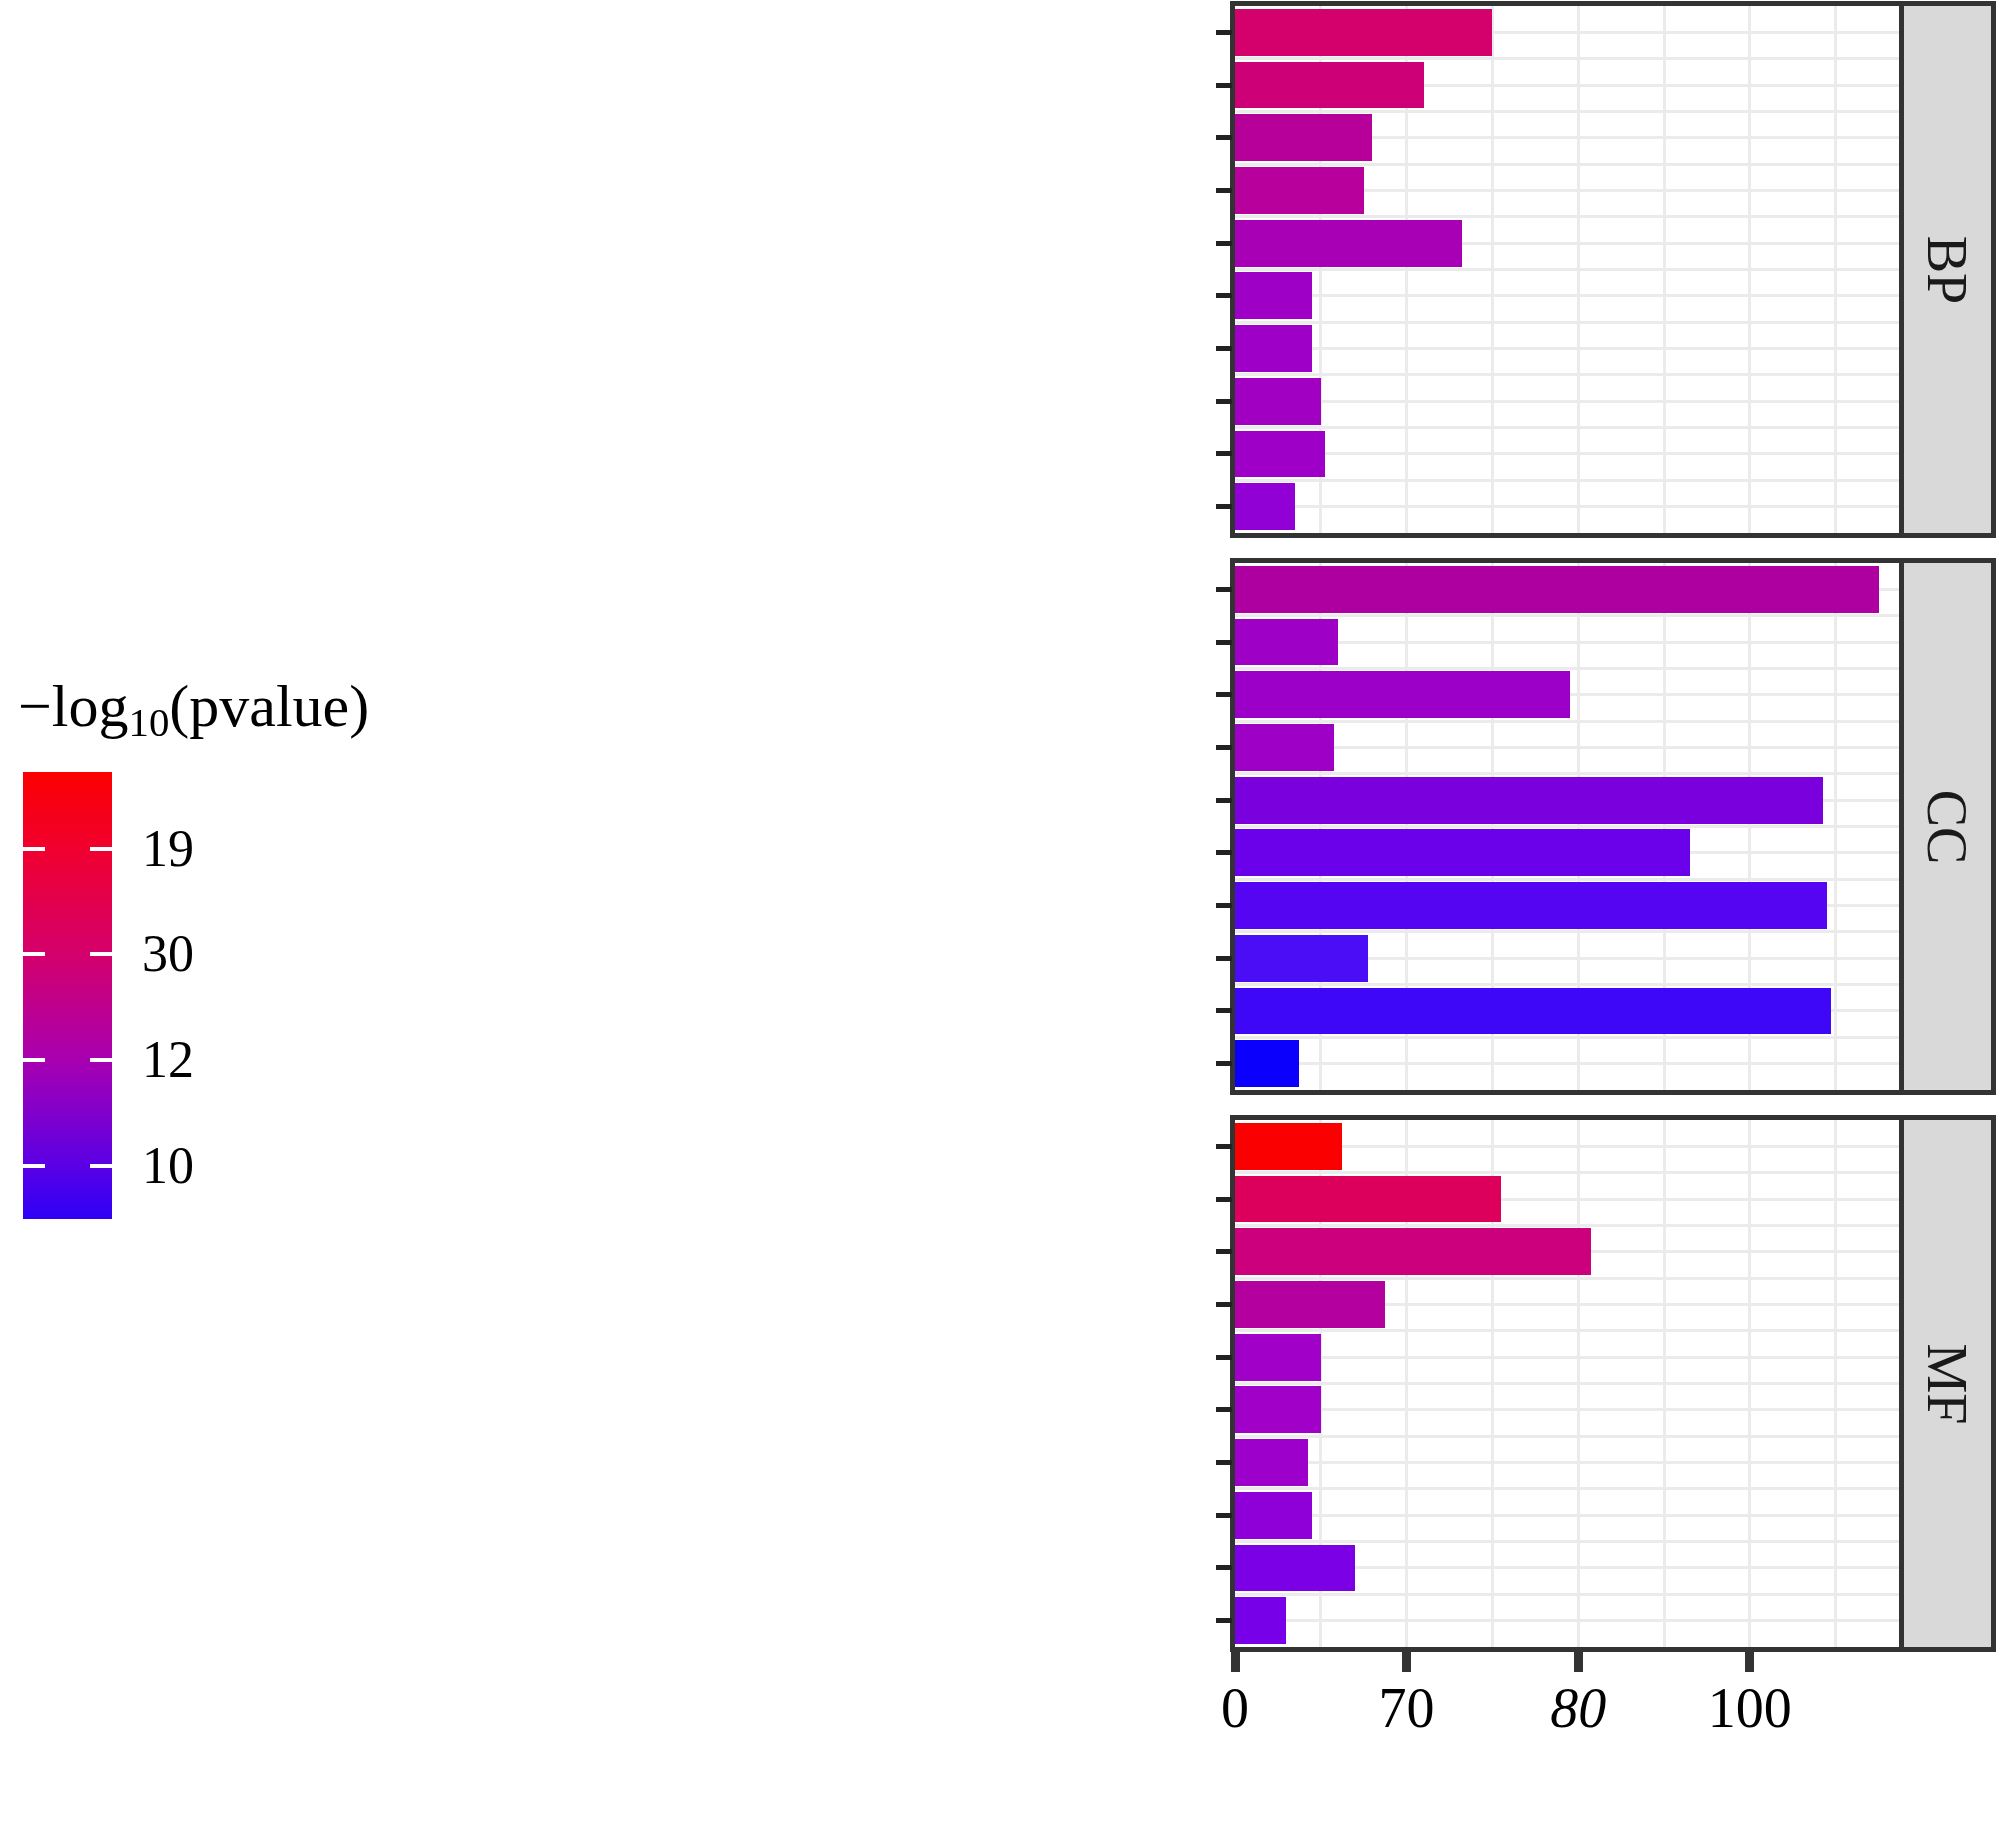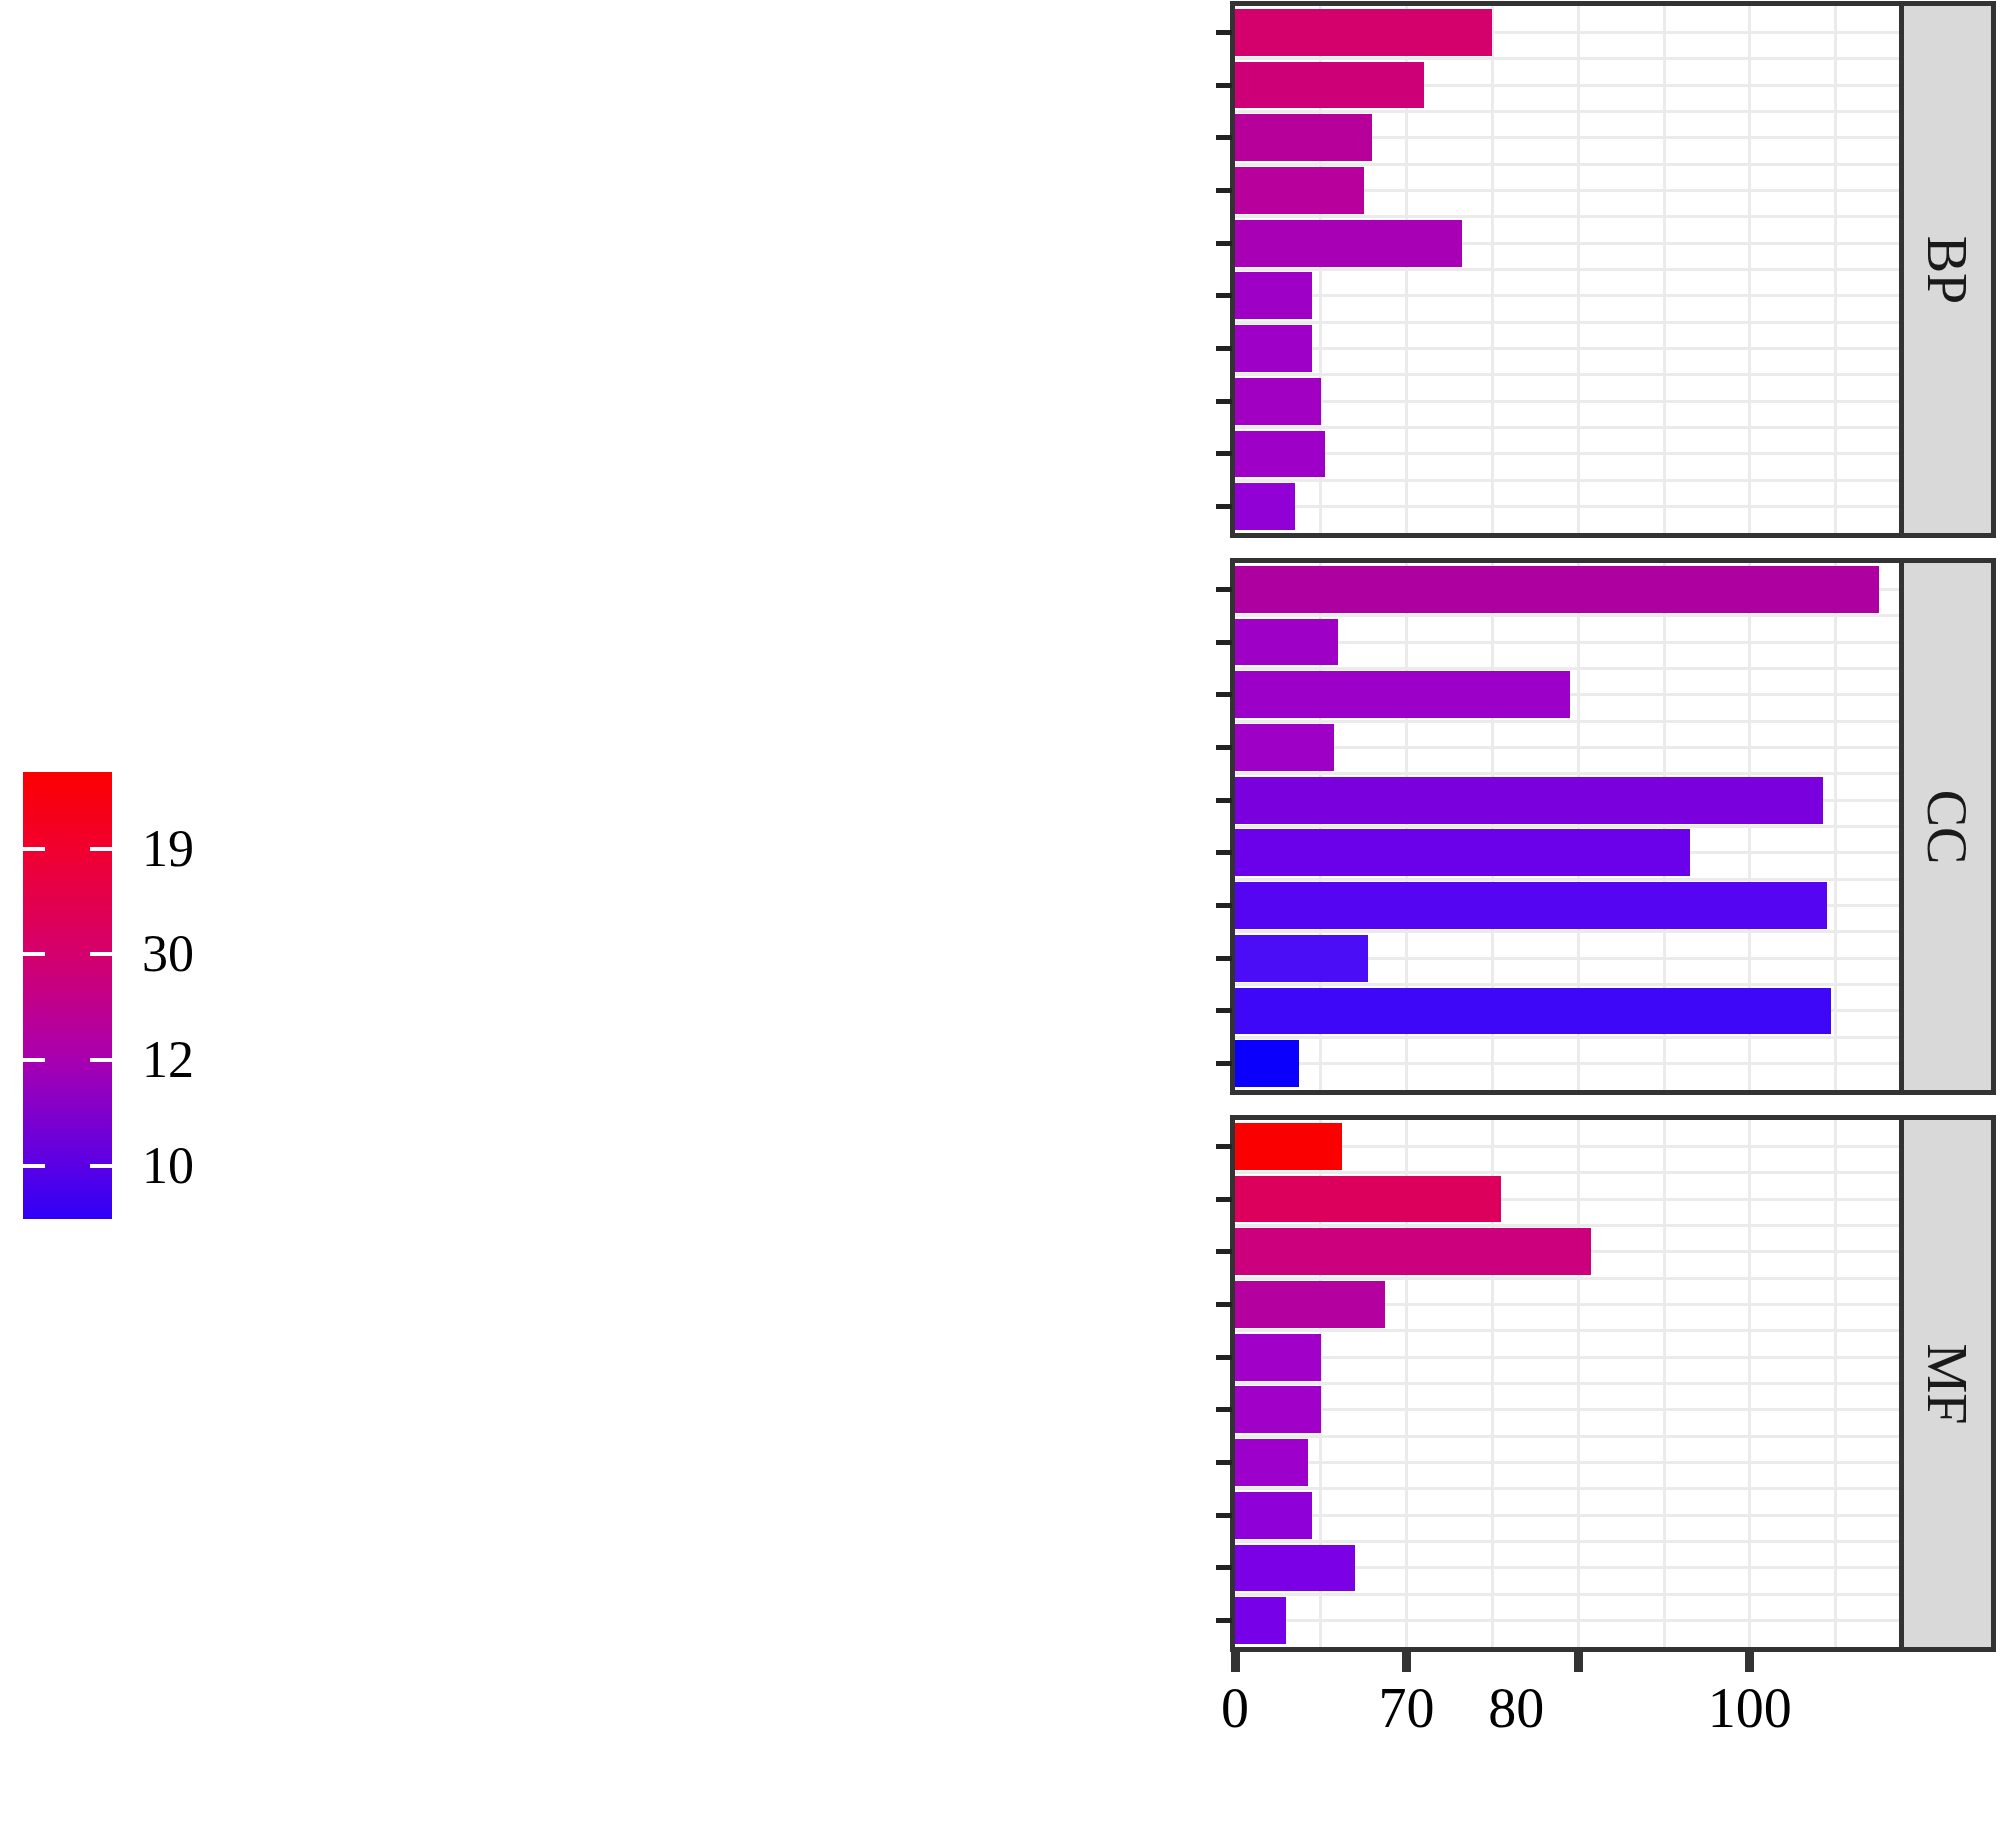--- a/index.html
+++ b/index.html
@@ -28,20 +28,21 @@
   #x-axis-title{
     left:1369px;top:1738px;width:400px;
     font-size:68px;text-align:center;white-space:nowrap;
   }
 </style>
 </head>
 <body>
 
 <div id="figure">
 
+  <div id="legend-title" class="abs"><span>−log</span><span class="sub">10</span><span>(pvalue)</span></div>
 
   <div id="colorbar" class="abs" style="background: linear-gradient(rgb(251, 0, 0) 0%, rgb(241, 0, 47) 17.2%, rgb(212, 0, 108) 40.7%, rgb(168, 0, 176) 64.4%, rgb(90, 0, 229) 88.1%, rgb(47, 0, 247) 100%);"></div>
   <div id="legend-ticks" class="abs" style="left:0;top:0;">
       <div style="position: absolute; left: 23px; top: 846.884px; width: 22px; height: 4px; background: rgb(255, 255, 255);"></div>
       <div style="position: absolute; left: 90px; top: 846.884px; width: 22px; height: 4px; background: rgb(255, 255, 255);"></div>
       <div style="position: absolute; left: 142px; top: 818.884px; font-size: 52px; line-height: 60px; white-space: nowrap;">19</div>
       <div style="position: absolute; left: 23px; top: 951.929px; width: 22px; height: 4px; background: rgb(255, 255, 255);"></div>
       <div style="position: absolute; left: 90px; top: 951.929px; width: 22px; height: 4px; background: rgb(255, 255, 255);"></div>
       <div style="position: absolute; left: 142px; top: 923.929px; font-size: 52px; line-height: 60px; white-space: nowrap;">30</div>
       <div style="position: absolute; left: 23px; top: 1057.87px; width: 22px; height: 4px; background: rgb(255, 255, 255);"></div>
@@ -204,19 +205,19 @@
       <div style="position: absolute; left: 1216px; top: 1565.45px; width: 16px; height: 5px; background: rgb(34, 34, 34);"></div>
       <div style="position: absolute; left: 1216px; top: 1618.15px; width: 16px; height: 5px; background: rgb(34, 34, 34);"></div>
       <div style="position: absolute; left: 1899px; top: 1115px; width: 97px; height: 537px; border: 5px solid rgb(51, 51, 51); box-sizing: border-box; background: rgb(217, 217, 217); display: flex; align-items: center; justify-content: center;">
         <div style="transform: rotate(90deg); font-size: 56px; color: rgb(26, 26, 26); white-space: nowrap;">MF</div>
       </div>
       <div style="position: absolute; left: 1230.5px; top: 1651px; width: 9px; height: 21px; background: rgb(51, 51, 51);"></div>
       <div style="position: absolute; left: 1145px; top: 1676px; width: 180px; text-align: center; font-size: 56px; line-height: 64px;">0</div>
       <div style="position: absolute; left: 1402.1px; top: 1651px; width: 9px; height: 21px; background: rgb(51, 51, 51);"></div>
       <div style="position: absolute; left: 1316.6px; top: 1676px; width: 180px; text-align: center; font-size: 56px; line-height: 64px;">70</div>
       <div style="position: absolute; left: 1573.7px; top: 1651px; width: 9px; height: 21px; background: rgb(51, 51, 51);"></div>
-      <div style="position: absolute; left: 1488.2px; top: 1676px; width: 180px; font-size: 56px; line-height: 64px;">80</div>
+      <div style="position: absolute; left: 1488.2px; top: 1676px; width: 180px; text-align: center; font-size: 56px; line-height: 64px; font-style: italic;">80</div>
       <div style="position: absolute; left: 1745.3px; top: 1651px; width: 9px; height: 21px; background: rgb(51, 51, 51);"></div>
       <div style="position: absolute; left: 1659.8px; top: 1676px; width: 180px; text-align: center; font-size: 56px; line-height: 64px;">100</div>
     </div>
 
 
 </div>
 
 </body></html>

